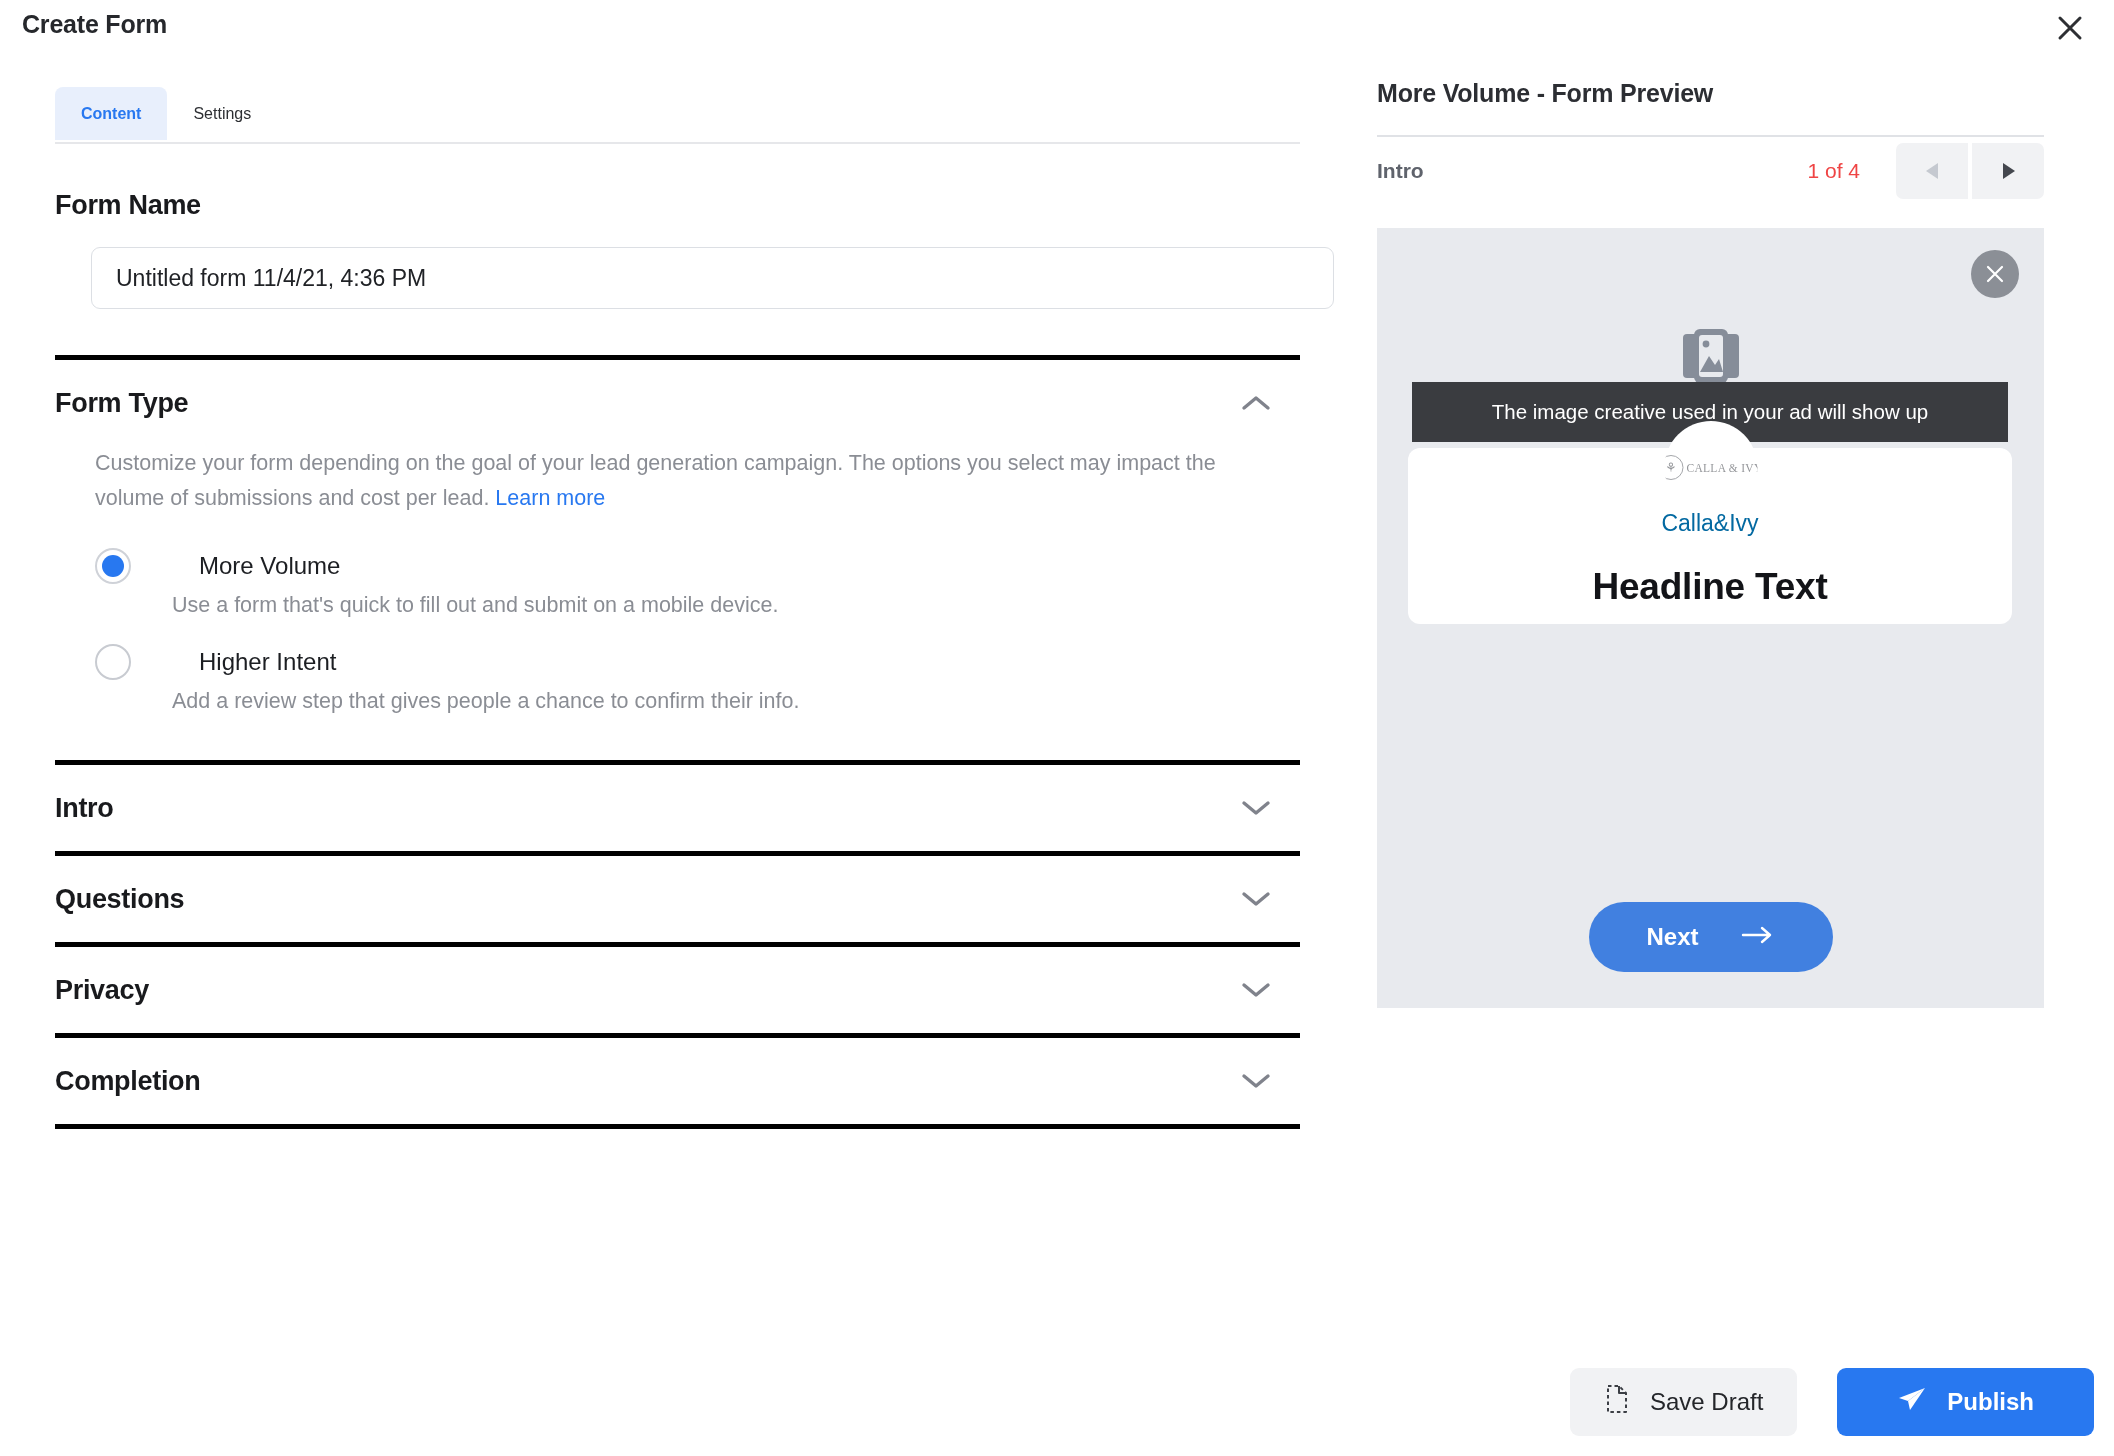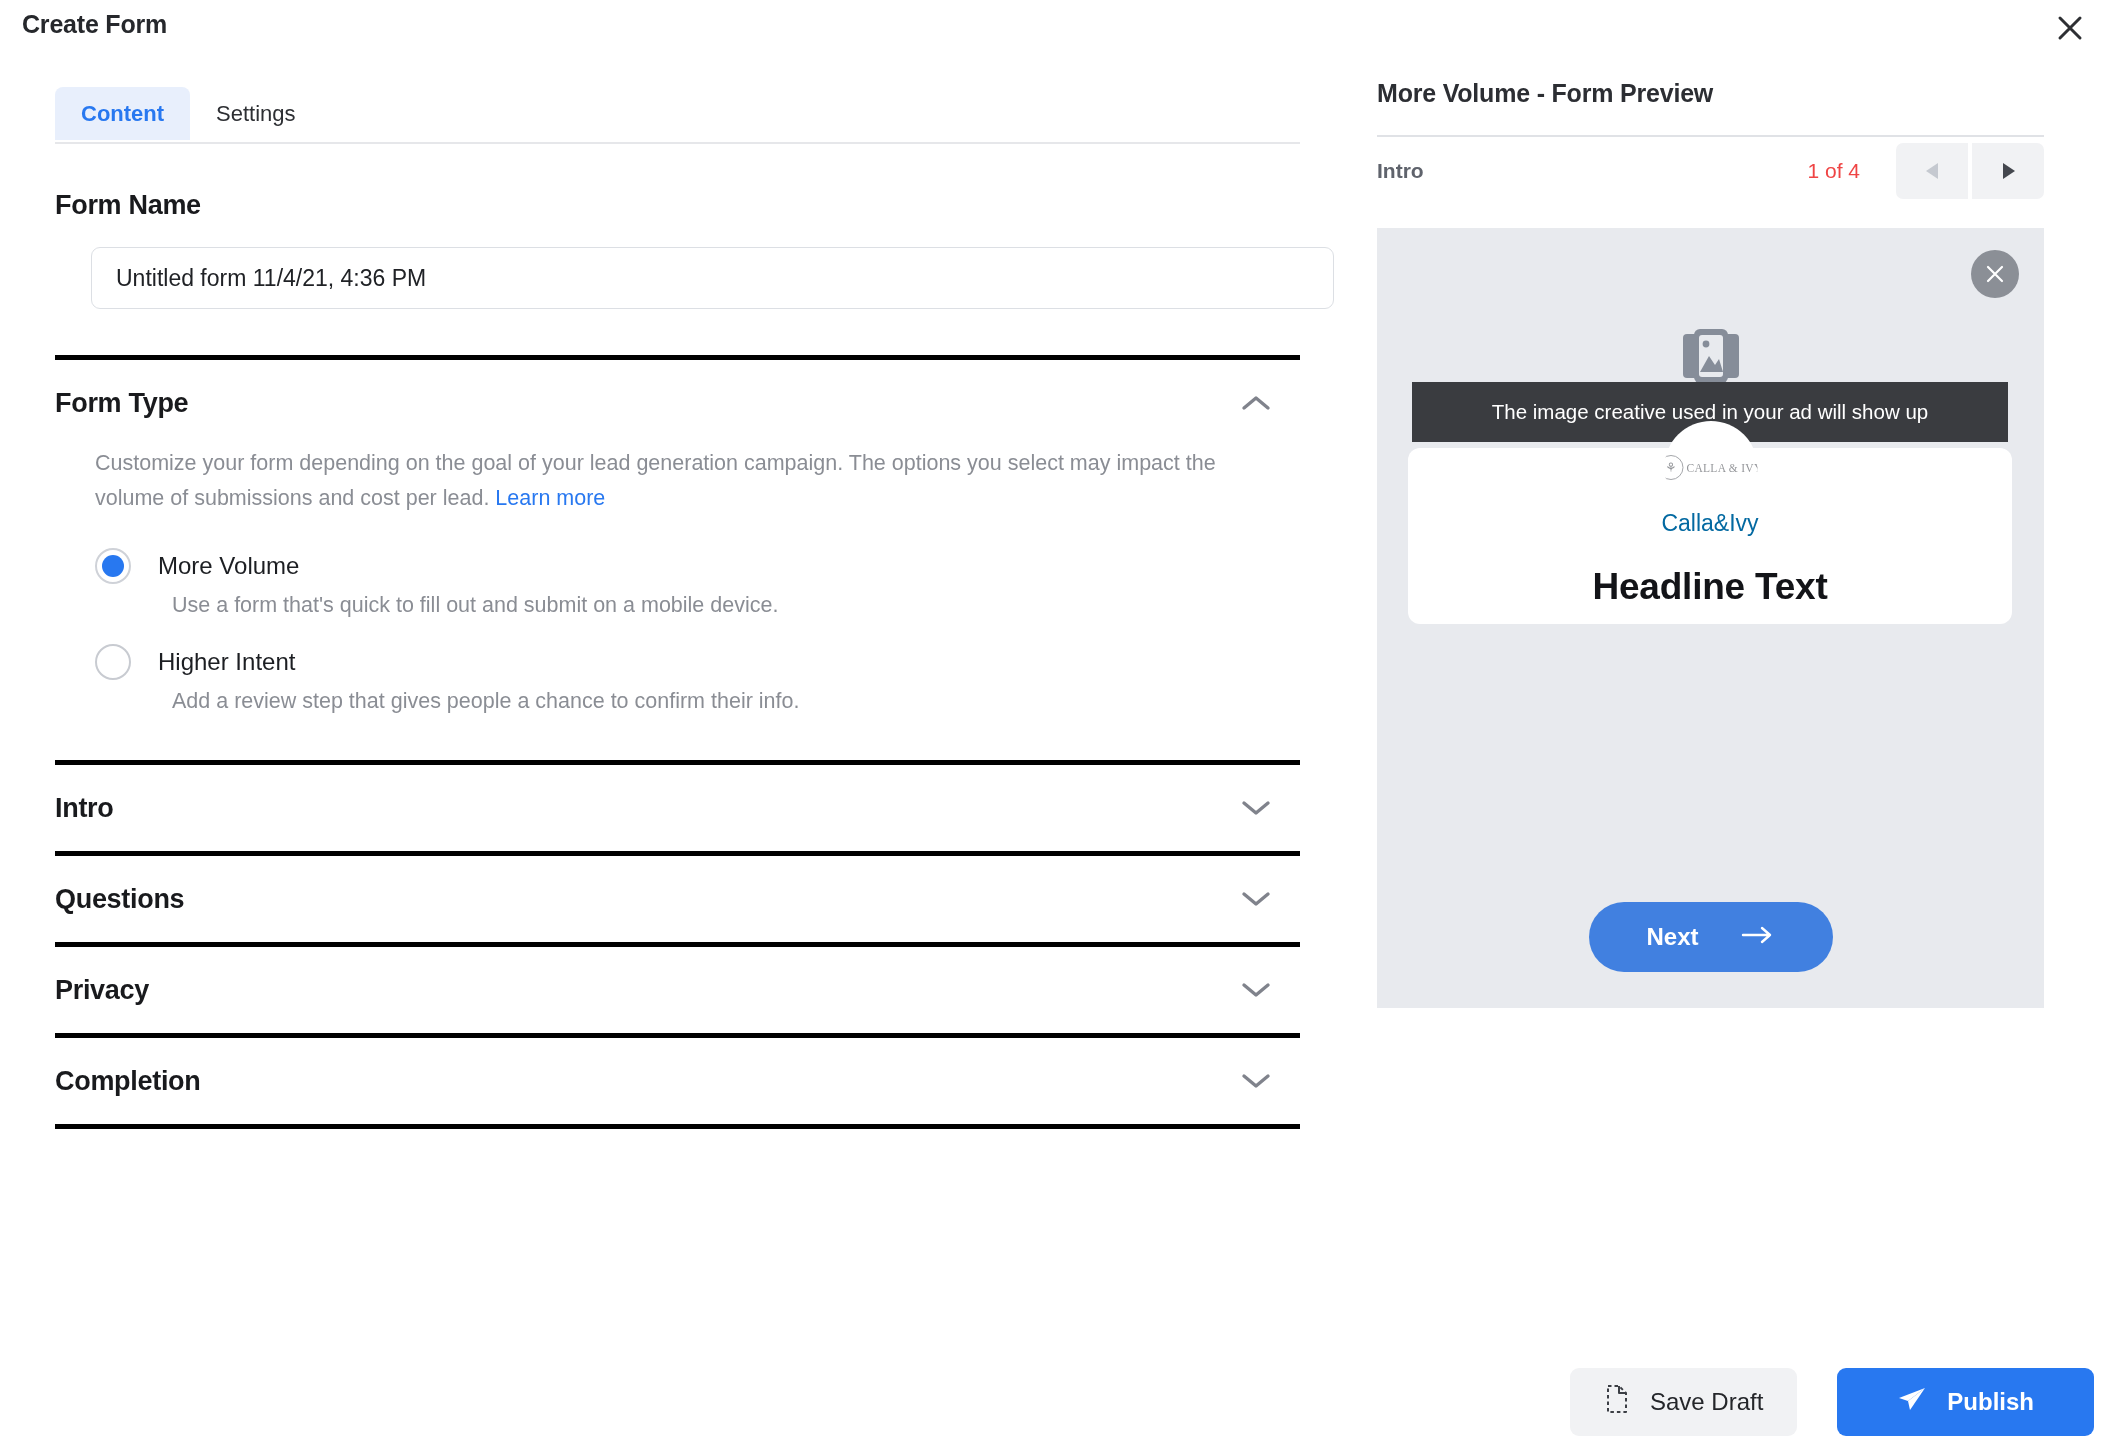--- a/index.html
+++ b/index.html
@@ -59,21 +59,21 @@
     width: 1245px;
     height: 57px;
     border-bottom: 2px solid #e6e7ea;
     display: flex;
     align-items: flex-start;
   }
   .tab {
     height: 53px;
     display: flex; align-items: center; justify-content: center;
     padding: 0 26px;
-    font-size: 22px;
+    font-size: 16px;
     font-weight: bold;
     color: #3a3c40;
     border-radius: 8px 8px 0 0;
     cursor: pointer;
     white-space: nowrap;
     text-align: center;
   }
   .tab.active {
     background: #e8effc;
     color: #2878f0;
@@ -142,20 +142,21 @@
   .ft-desc a {
     color: #2878f0;
     text-decoration: none;
   }
 
   .radio-row {
     display: flex;
     align-items: center;
     margin-left: 40px;
     margin-top: 26px;
+    gap: 41px;
   }
   .radio {
     width: 36px; height: 36px;
     border-radius: 50%;
     border: 2px solid #c8cbd1;
     background: #fff;
     display: flex; align-items: center; justify-content: center;
     flex: 0 0 auto;
     cursor: pointer;
   }

